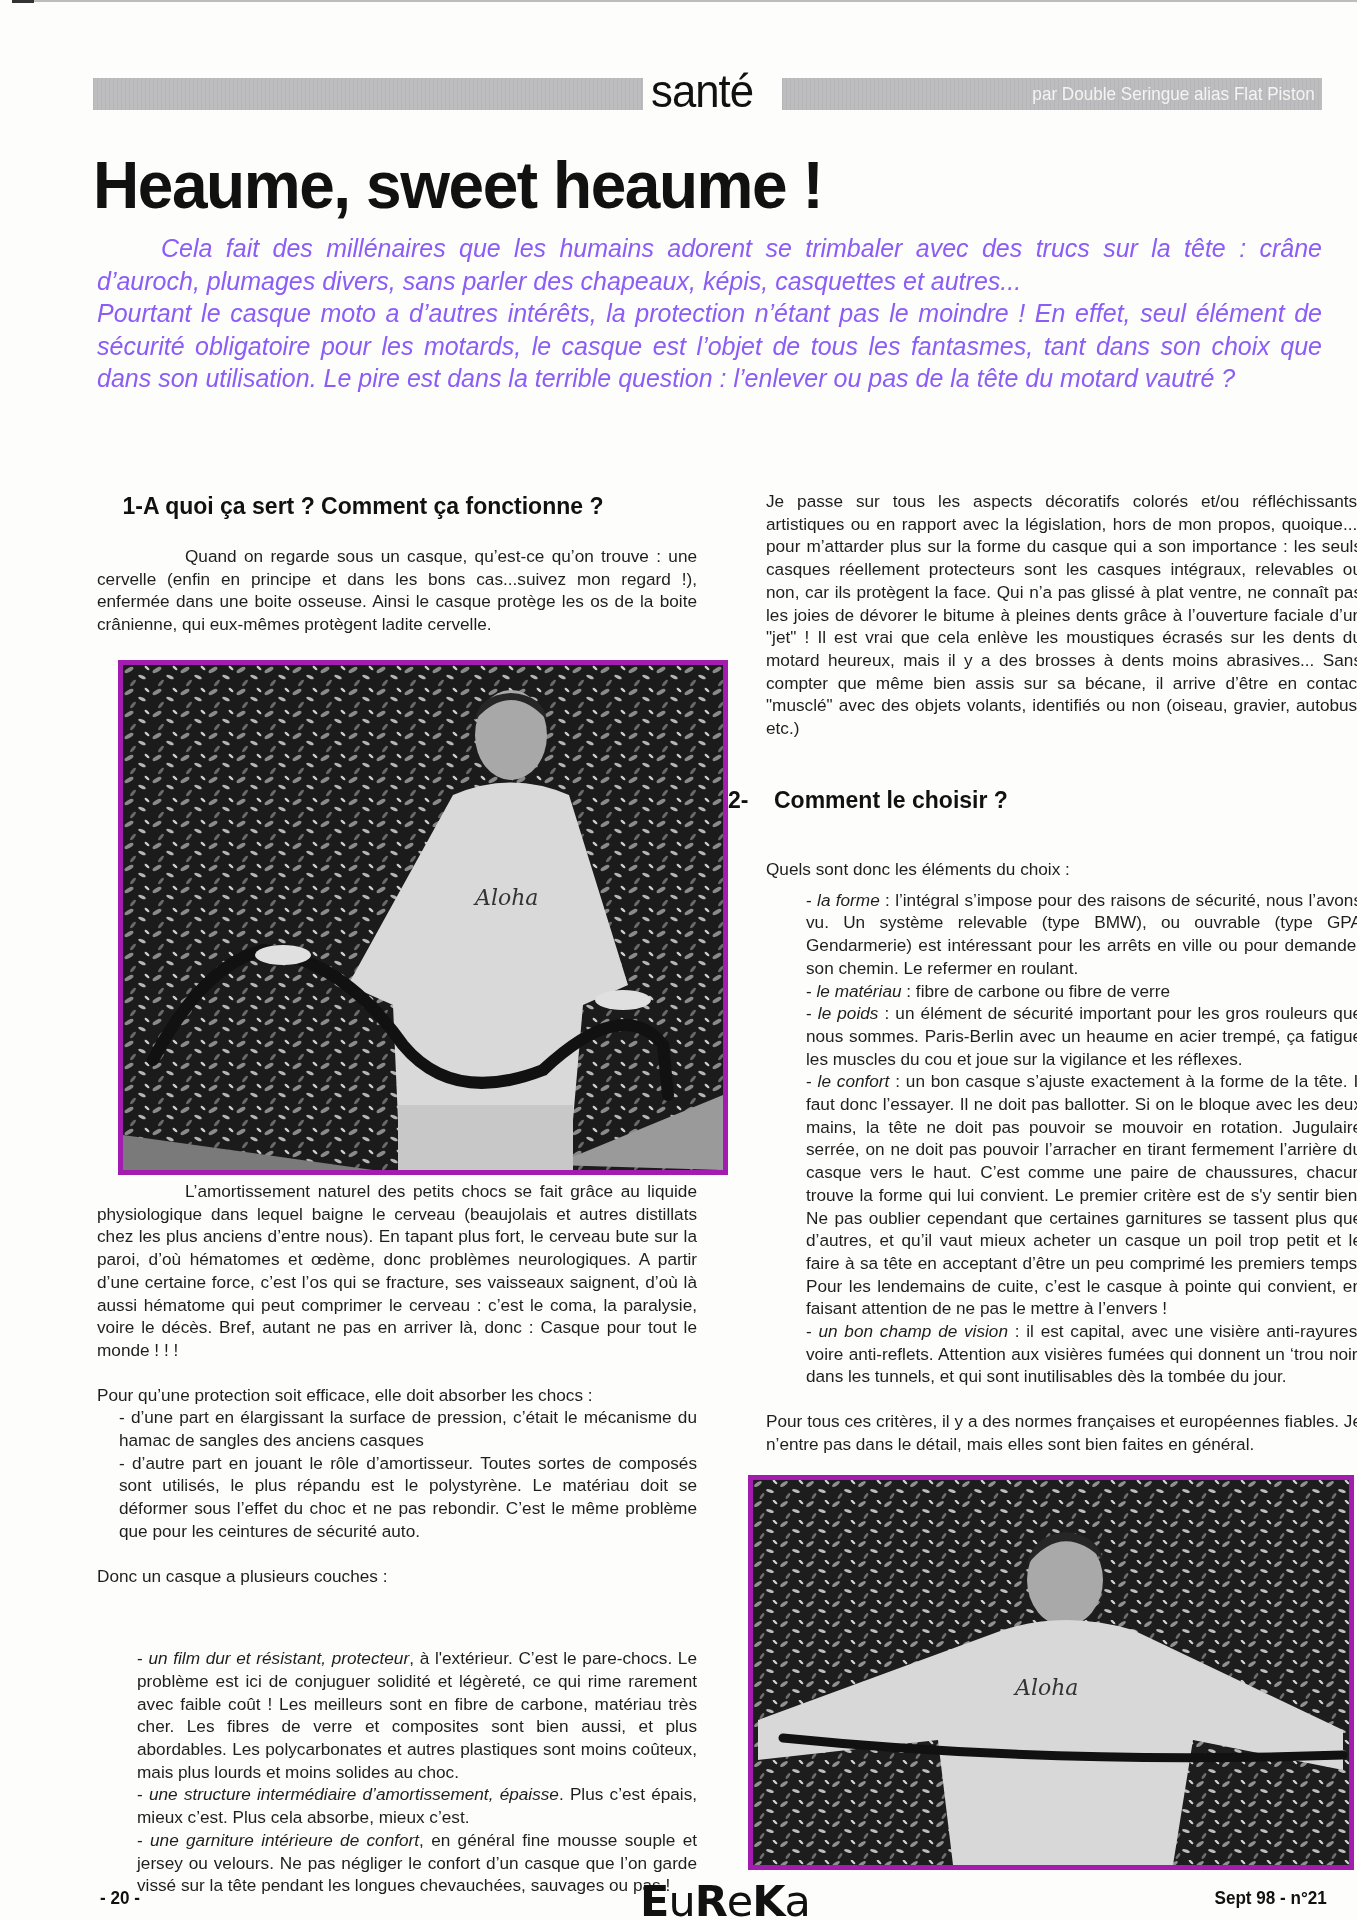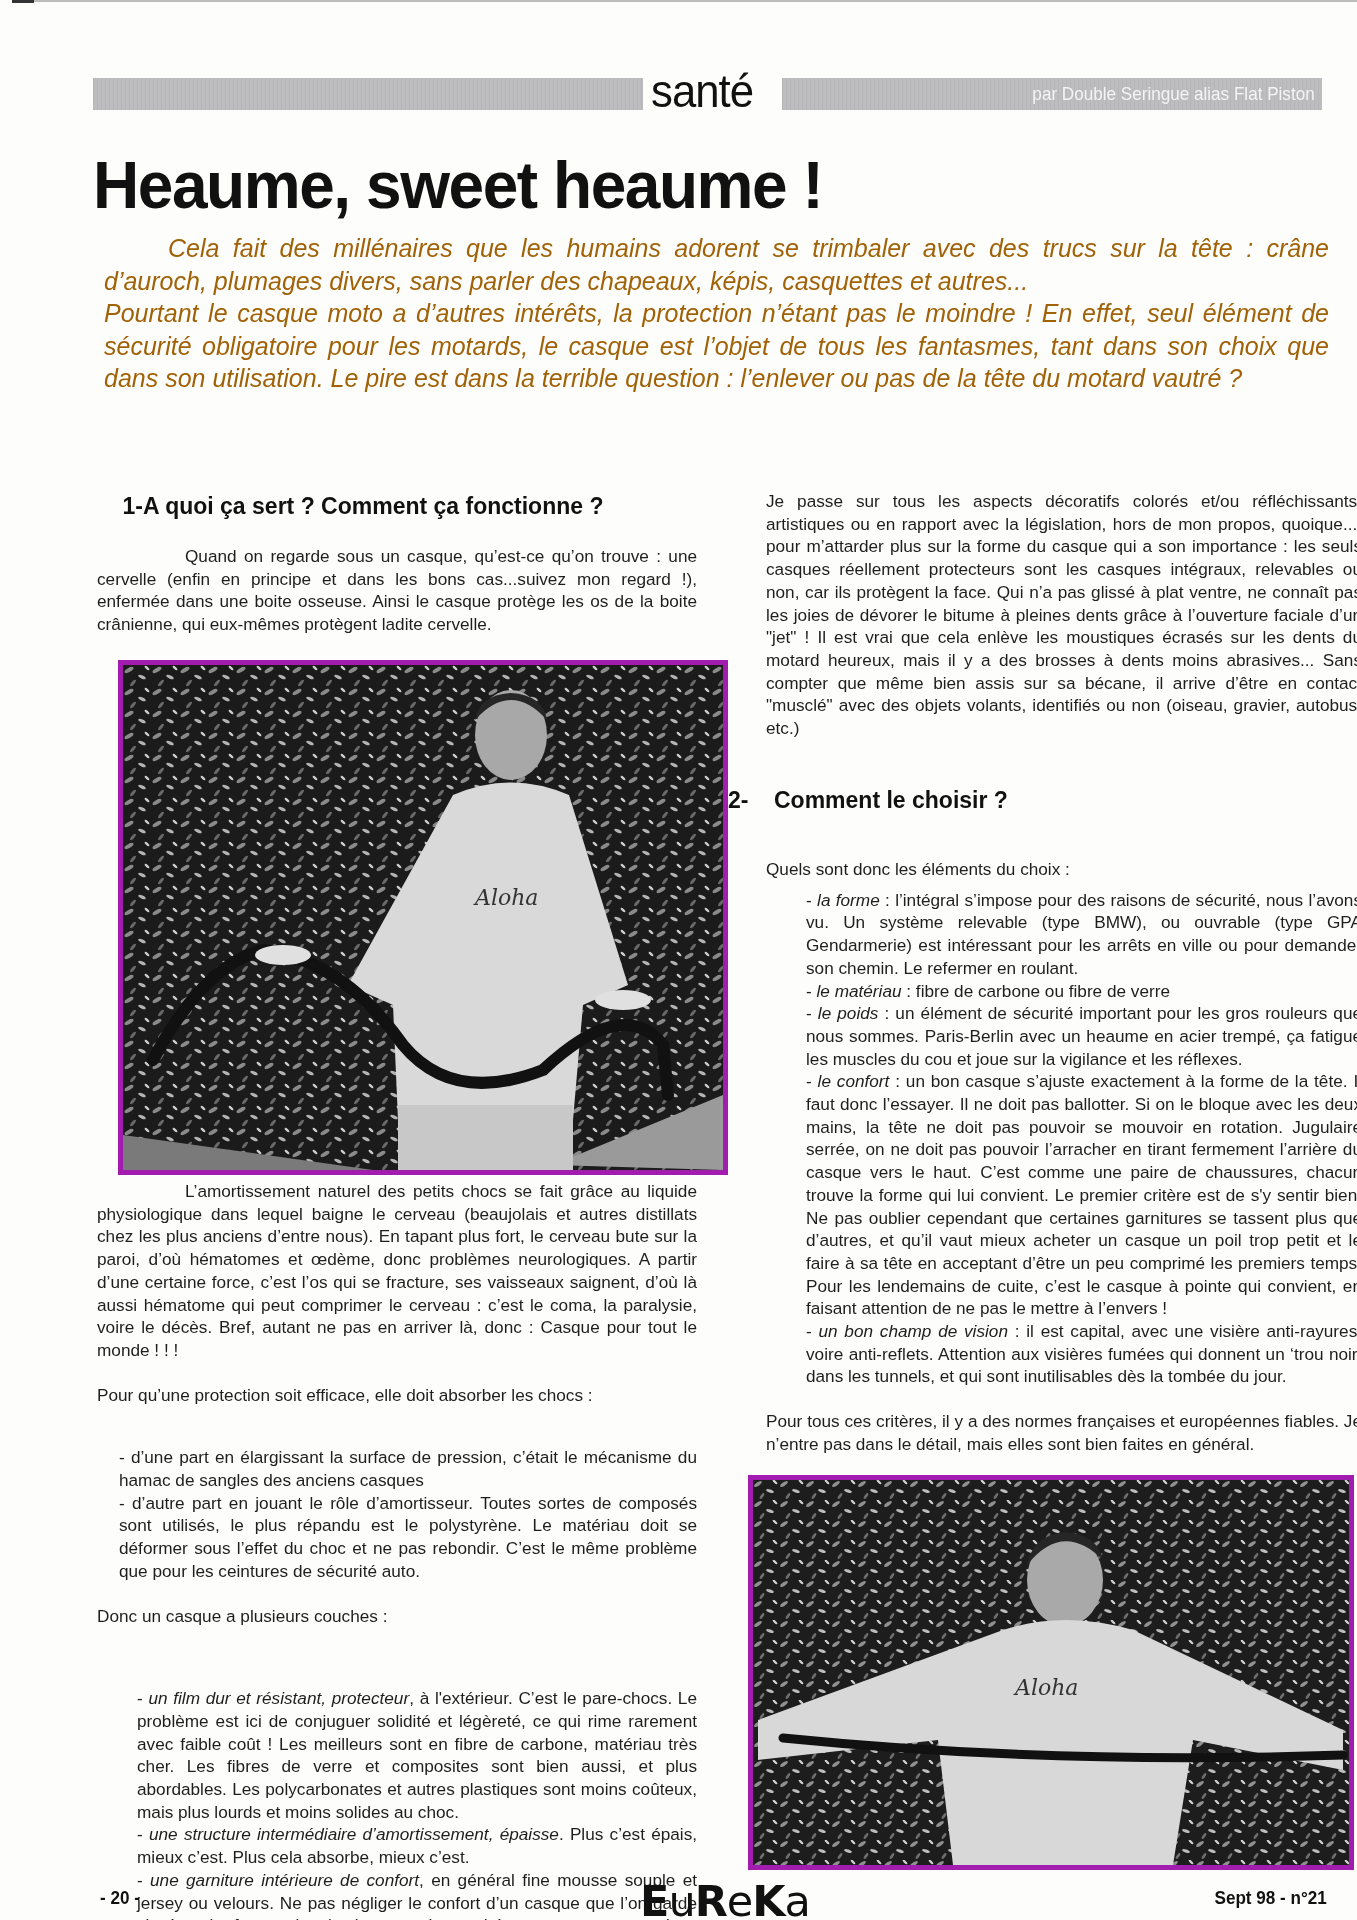--- a/index.html
+++ b/index.html
@@ -22,35 +22,35 @@
     background-image: repeating-linear-gradient(0deg, rgba(255,255,255,0.12) 0 1px, transparent 1px 3px),
                       repeating-linear-gradient(90deg, rgba(0,0,0,0.04) 0 1px, transparent 1px 4px); }
   .section-tag { position: absolute; left: 651px; top: 66px; font-size: 46px; line-height: 50px;
     letter-spacing: -1px; color: #111; font-family: "Liberation Sans", sans-serif; transform: scaleX(0.95); transform-origin: left; }
   .author { position: absolute; right: 42px; top: 82px; font-size: 19px; line-height: 24px; color: #f4f4f4;
     transform: scaleX(0.9); transform-origin: right; }
 
   .title { position: absolute; left: 93px; top: 145px; font-size: 66px; font-weight: bold; line-height: 80px;
     letter-spacing: -1.5px; color: #111; transform: scaleX(0.97); transform-origin: left; }
 
-  .intro { position: absolute; left: 104px; top: 232px; width: 1225px; font-size: 25px; line-height: 32.5px;
-    font-style: italic; color: #a16207; text-align: justify; }
+  .intro { position: absolute; left: 97px; top: 232px; width: 1225px; font-size: 25px; line-height: 32.5px;
+    font-style: italic; color: #8b5cf6; text-align: justify; }
   .intro p { margin: 0; }
   .intro .indent { text-indent: 64px; }
 
   .col { position: absolute; font-size: 17.2px; line-height: 22.7px; color: #1e1e1e; }
   .col p { margin: 0; text-align: justify; }
   .col-left { left: 97px; width: 600px; }
   .col-right { left: 766px; width: 596px; }
 
   .h2 { position: absolute; font-size: 23px; font-weight: bold; line-height: 28px; color: #111; }
   .h2 .num { display: inline-block; width: 46px; }
 
   .indent-first { text-indent: 88px; }
-  .bullets { padding-left: 40px; margin-top: 40px; }
+  .bullets { padding-left: 40px; }
   .bullets p { text-align: justify; }
   .noj { text-align: right; }
 
   .photo { position: absolute; border: 5px solid #a21caf; background: #f0abfc; overflow: hidden; margin-left: 20px; }
   .photo svg { display: block; width: 100%; height: 100%; }
 
   .footer-left { position: absolute; left: 100px; top: 1887px; font-size: 19px; font-weight: bold; color: #111; transform: scaleX(0.9); transform-origin: left; }
   .footer-logo { position: absolute; left: 640px; top: 1876px; font-size: 43px; font-weight: bold; color: #111; letter-spacing: -1px; font-family: "DejaVu Sans", sans-serif; }
   .footer-logo .thin { font-weight: normal; }
   .footer-right { position: absolute; right: 30px; top: 1887px; font-size: 19px; font-weight: bold; color: #111; transform: scaleX(0.9); transform-origin: right; }

